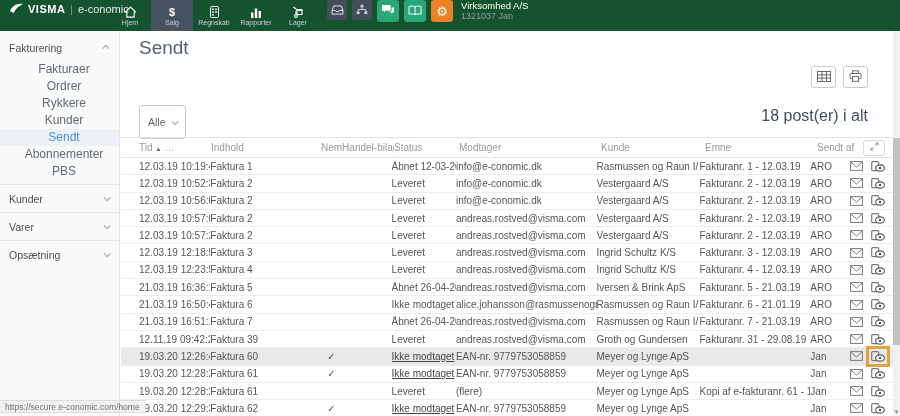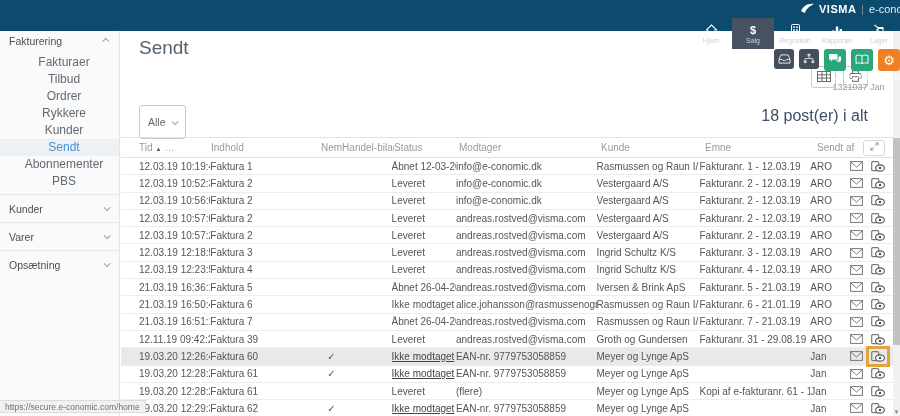--- a/index.html
+++ b/index.html
@@ -1,21 +1,21 @@
 <!DOCTYPE html>
 <html><head>
 <meta charset="utf-8">
 <style>
   * { margin:0; padding:0; box-sizing:border-box; }
   html,body { width:900px; height:416px; overflow:hidden; background:#fff;
               font-family:"Liberation Sans", sans-serif; }
 
   
   .topbar { position:absolute; top:0; left:0; width:900px; height:31px;
-            background:#0c4a6e; display:flex; align-items:flex-end; z-index:30;flex-direction:column; }
+            background:#14532d; display:flex; align-items:flex-start; z-index:30; }
   .brand { width:109px; padding-left:9px; display:flex; align-items:center; gap:4px;
            color:#fff; white-space:nowrap; }
   .brand-visma { font-size:11px; font-weight:bold; letter-spacing:.5px; }
   .brand-sep { color:#8b97a4; font-size:10px; margin:0 1px; }
   .brand-prod { font-size:11px; color:#e8ecf0; }
   .topnav { display:flex; height:31px; }
   .navitem { width:42px; height:31px; display:flex; flex-direction:column;
              align-items:center; justify-content:center; gap:1px; cursor:pointer; }
   .navitem.sel { background:#46525f; }
   .navlabel { font-size:7px; color:#c9d1d9; line-height:7px; }
@@ -26,30 +26,30 @@
              color:#cfd6dd; font-size:9.5px; padding:0 22px 0 8px; outline:none;
              font-family:"Liberation Sans", sans-serif; }
   .tb-search input::placeholder { color:#8d98a5; }
   .tb-search .mag { position:absolute; right:6px; top:4px; }
   .tbbtn { width:20px; height:20px; border-radius:3px; background:#454f5c;
            display:flex; align-items:center; justify-content:center; cursor:pointer; }
   .sqbtn { width:22px; height:22px; border-radius:3px; display:flex; align-items:center;
            justify-content:center; cursor:pointer; color:#fff; font-size:13px; line-height:13px; }
   .bg-green { background:#2aa779; }
   .bg-orange { background:#ef8023; }
-  .tb-user { margin-left:22px; line-height:11px; cursor:pointer; }
+  .tb-user { margin-left:8px; line-height:11px; cursor:pointer; }
   .tb-user .co { font-size:9.5px; color:#fff; }
   .tb-user .id { font-size:9px; color:#939ca7; }
 
   
   .sidebar { position:absolute; top:31px; left:0; width:120px; bottom:0;
              background:#fafafa; border-right:1px solid #e4e4e4; }
   .sec-head { height:19px; display:flex; align-items:center; justify-content:space-between;
               padding:0 10px 0 9px; font-size:10.5px; color:#4e4e4e; cursor:pointer; }
-  .sec-head.first { }
+  .sec-head.first { margin-top:7px; }
   .sitem { height:17px; line-height:17px; padding-left:9px; font-size:12px; color:#5f6a74;
            cursor:pointer; white-space:nowrap;text-align:center; }
   .sitem.sel { color:#4a90d9; background:#edf1f5; }
   .sdiv { border-top:1px solid #e7e7e7; margin:4px 0; }
   .chev { display:inline-block; width:5px; height:5px; border-right:1.4px solid #9aa2aa;
           border-bottom:1.4px solid #9aa2aa; }
   .chev.down { transform:rotate(45deg) translateY(-1px); }
   .chev.up { transform:rotate(-135deg) translateY(-1px); }
 
   
@@ -195,21 +195,20 @@
   </div>
 </div>
 
 <div class="sidebar">
   <div class="sec-head first">
     <span>Fakturering</span>
     <span class="chev up"></span>
   </div>
   <div style="margin-top:4px;">
       <div class="sitem">Fakturaer</div>
-      <div class="sitem">Tilbud</div>
       <div class="sitem">Ordrer</div>
       <div class="sitem">Rykkere</div>
       <div class="sitem">Kunder</div>
       <div class="sitem sel">Sendt</div>
       <div class="sitem">Abonnementer</div>
       <div class="sitem">PBS</div>
     </div>
   <div class="sdiv"></div>
   <div class="sec-head">
     <span>Kunder</span>

